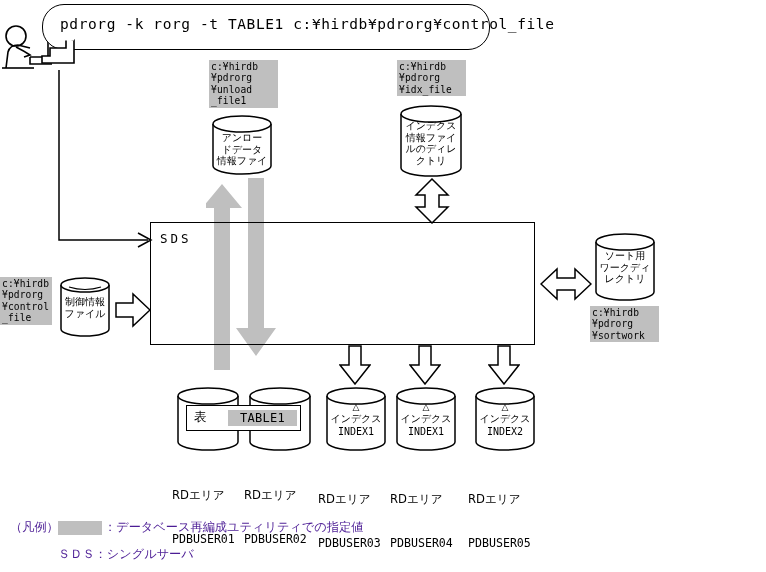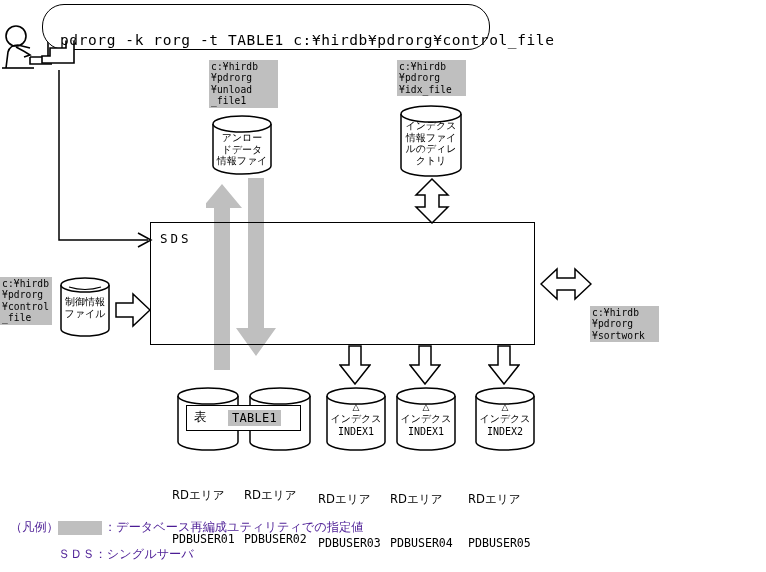--- a/index.html
+++ b/index.html
@@ -33,21 +33,20 @@
     border-radius: 22px;
     background: #fff;
     box-sizing: border-box;
   }
   .bubble-text {
     left: 60px; top: 16px;
     font-size: 14.5px;
     letter-spacing: 0.6px;
     color: #000;
     white-space: nowrap;
-    margin-top: 16px;
   }
 
   
   .pathlabel {
     background: #bfbfbf;
     color: #000;
     font-size: 9.6px;
     line-height: 11.4px;
     letter-spacing: 0.1px;
     padding: 1px 17px 1px 2px;
@@ -97,21 +96,21 @@
   }
   .tbl-kanji {
     left: 194px; top: 409px;
     font-size: 12.5px;
     color: #000;
   }
   .tbl-name {
     left: 228px; top: 410px;
     font-size: 12px;
     background: #bfbfbf;
-    padding: 1px 4px;
+    padding: 1px 12px;
     color: #000;
     letter-spacing: 0.3px;
   }
 
   
   .rdcap {
     position: absolute;
     font-size: 11.6px;
     line-height: 14.5px;
     color: #000;
@@ -232,20 +231,29 @@
       <path d="M1 11 L18 11 L18 2 L35 18 L18 34 L18 25 L1 25 Z" fill="#fff" stroke="#000" stroke-width="1.5"></path>
     </svg>
   </div>
 
   <div class="abs" style="left:540px; top:265px; width:52px; height:38px;">
     <svg width="52" height="38" viewBox="0 0 52 38">
       <path d="M1 19 L17 4 L17 13 L35 13 L35 4 L51 19 L35 34 L35 25 L17 25 L17 34 Z" fill="#fff" stroke="#000" stroke-width="1.5"></path>
     </svg>
   </div>
 
+  <div class="cyl" style="left:594px; top:232px; width:62px; height:70px;">
+    <svg width="62" height="70" viewBox="0 0 62 70">
+      <path d="M2 10 L2 60 A29 8 0 0 0 60 60 L60 10" fill="#fff" stroke="#000" stroke-width="1.5"></path>
+      <ellipse cx="31" cy="10" rx="29" ry="8" fill="#fff" stroke="#000" stroke-width="1.5"></ellipse>
+    </svg>
+    <div class="cyl-text jp" style="top:18px;">ソート用
+ワークディ
+レクトリ</div>
+  </div>
 
   <div class="abs pathlabel mono" style="left:590px; top:306px; width:69px;">c:¥hirdb
 ¥pdrorg
 ¥sortwork</div>
 
   <div class="abs" style="left:339px; top:345px; width:32px; height:40px;">
     <svg width="32" height="40" viewBox="0 0 32 40">
       <path d="M10 1 L22 1 L22 20 L31 20 L16 39 L1 20 L10 20 Z" fill="#fff" stroke="#000" stroke-width="1.5"></path>
     </svg>
   </div>

